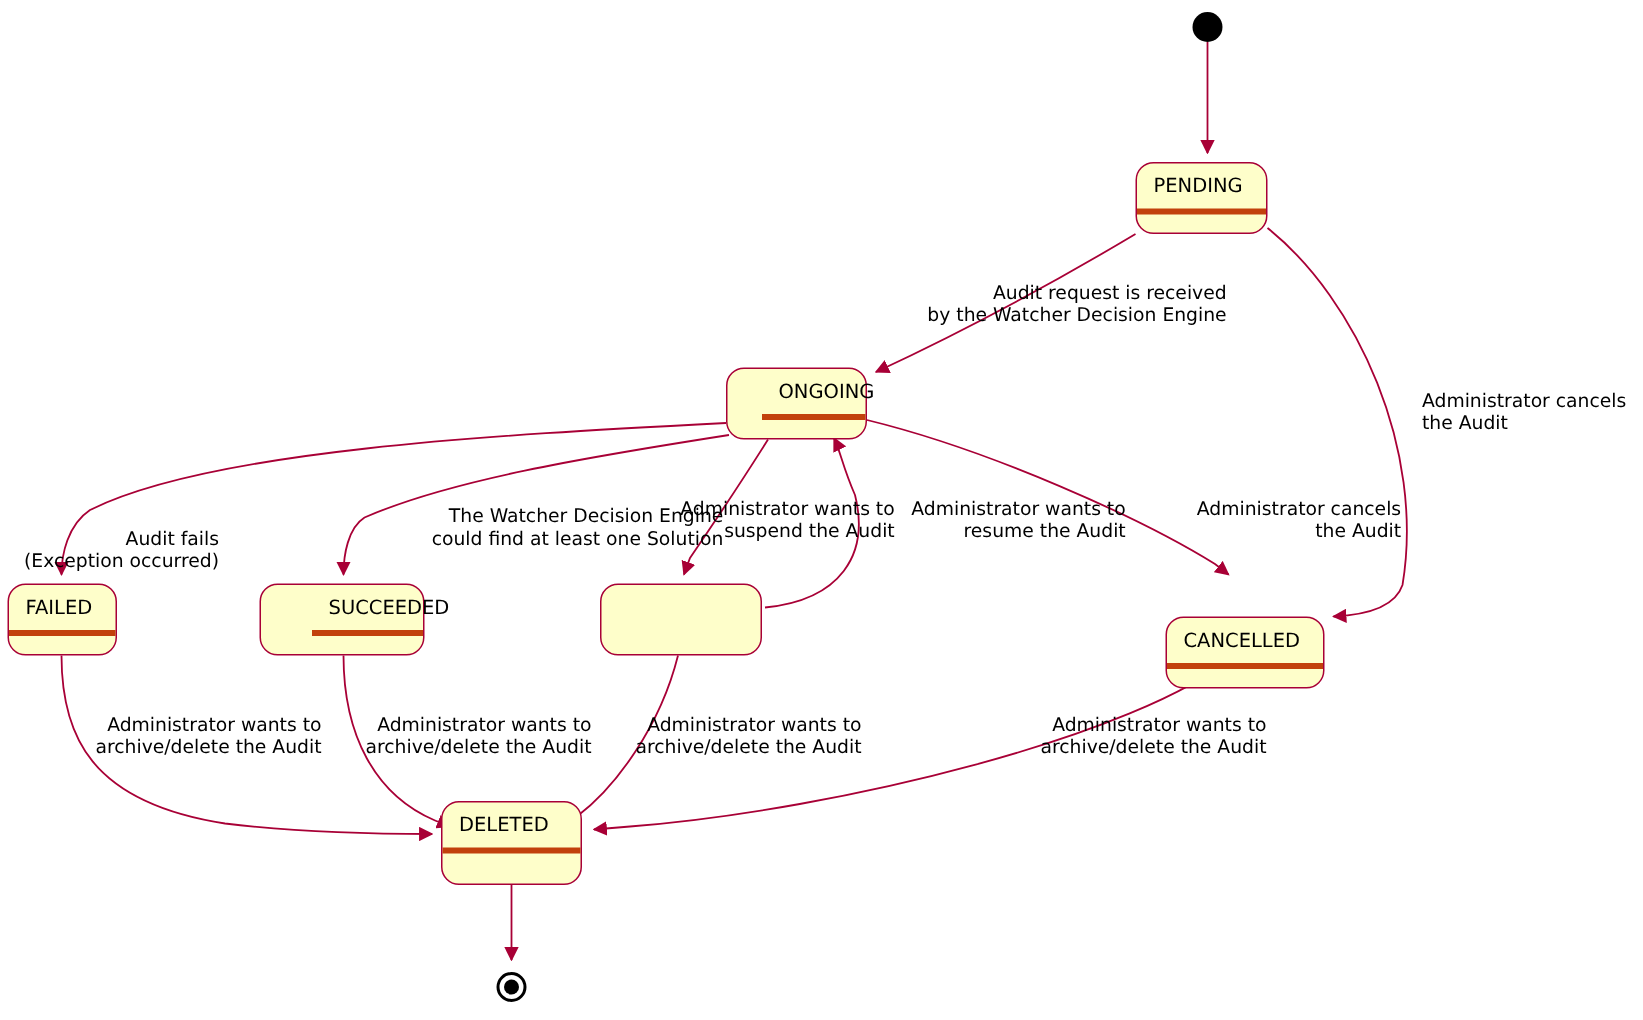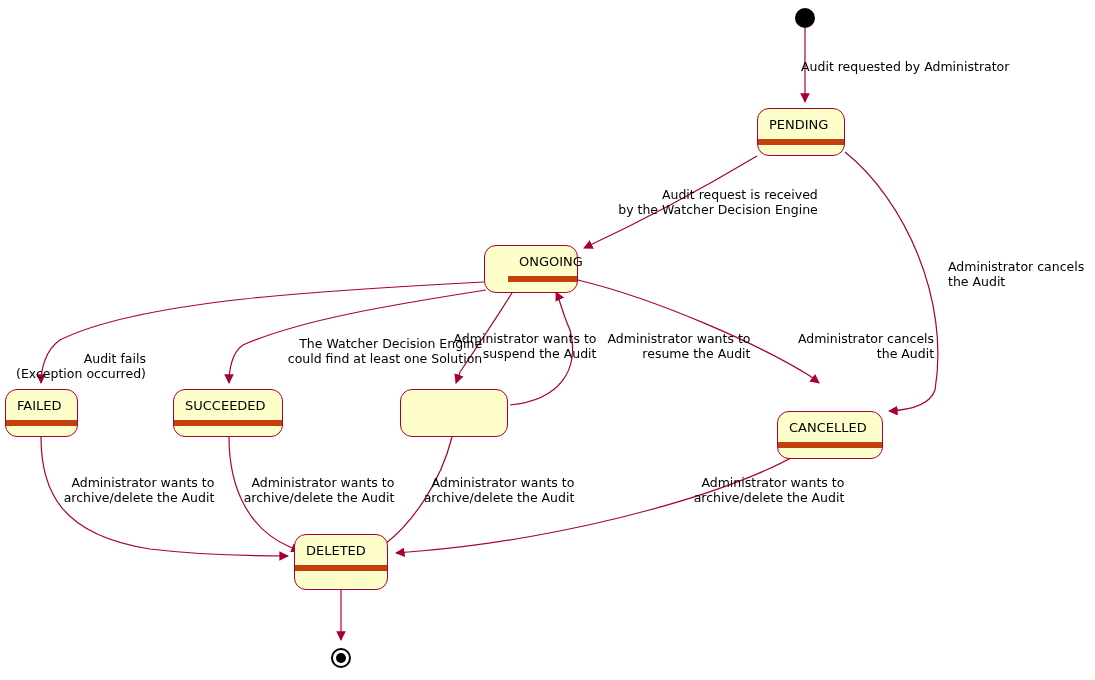--- a/index.html
+++ b/index.html
@@ -31,21 +31,21 @@
     border: 1px solid #a80036;
     border-radius: 12px;
     color: #000000;
     font-size: 13px;
     line-height: 1;
     white-space: nowrap;
   }
   .state-node .state-title {
     display: block;
     padding: 9px 11px 8px 11px;
-    border-bottom: 6px solid #c2410c;
+    border-bottom: 4px solid #c2410c;
   }
   .state-node .state-body {
     display: block;
     height: 17px;
   }
   .edge-label {
     position: absolute;
     color: #000000;
     font-size: 12.5px;
     line-height: 15px;
@@ -133,40 +133,39 @@
   <div class="state-node" style="left:484px; top:245px; width:94px; height:48px;padding-left:23px;">
     <span class="state-title">ONGOING</span>
     <span class="state-body"></span>
   </div>
 
   <div class="state-node" style="left:5px; top:389px; width:73px; height:48px;">
     <span class="state-title">FAILED</span>
     <span class="state-body"></span>
   </div>
 
-  <div class="state-node" style="left:173px; top:389px; width:110px; height:48px;">
+  <div class="state-node" style="left:173px; top:389px; width:110px; height:48px;padding-left:34px;">
     <span class="state-title">SUCCEEDED</span>
     <span class="state-body"></span>
   </div>
 
   <div class="state-node" style="left:400px; top:389px; width:108px; height:48px;">
     <span class="state-body"></span>
   </div>
 
   <div class="state-node" style="left:777px; top:389px; width:106px; height:48px;margin-top:22px;">
     <span class="state-title">CANCELLED</span>
     <span class="state-body"></span>
   </div>
 
   <div class="state-node" style="left:294px; top:534px; width:94px; height:56px;">
     <span class="state-title">DELETED</span>
     <span class="state-body"></span>
   </div>
 
-  <div class="edge-label left" style="left:801px; top:59px;">Audit requested by Administrator</div>
 
   <div class="edge-label" style="left:718px; top:187px; transform:translateX(-50%);">Audit request is received
 by the Watcher Decision Engine</div>
 
   <div class="edge-label left" style="left:948px; top:259px;">Administrator cancels
 the Audit</div>
 
   <div class="edge-label" style="left:81px; top:351px; transform:translateX(-50%);">Audit fails
 (Exception occurred)</div>
 

